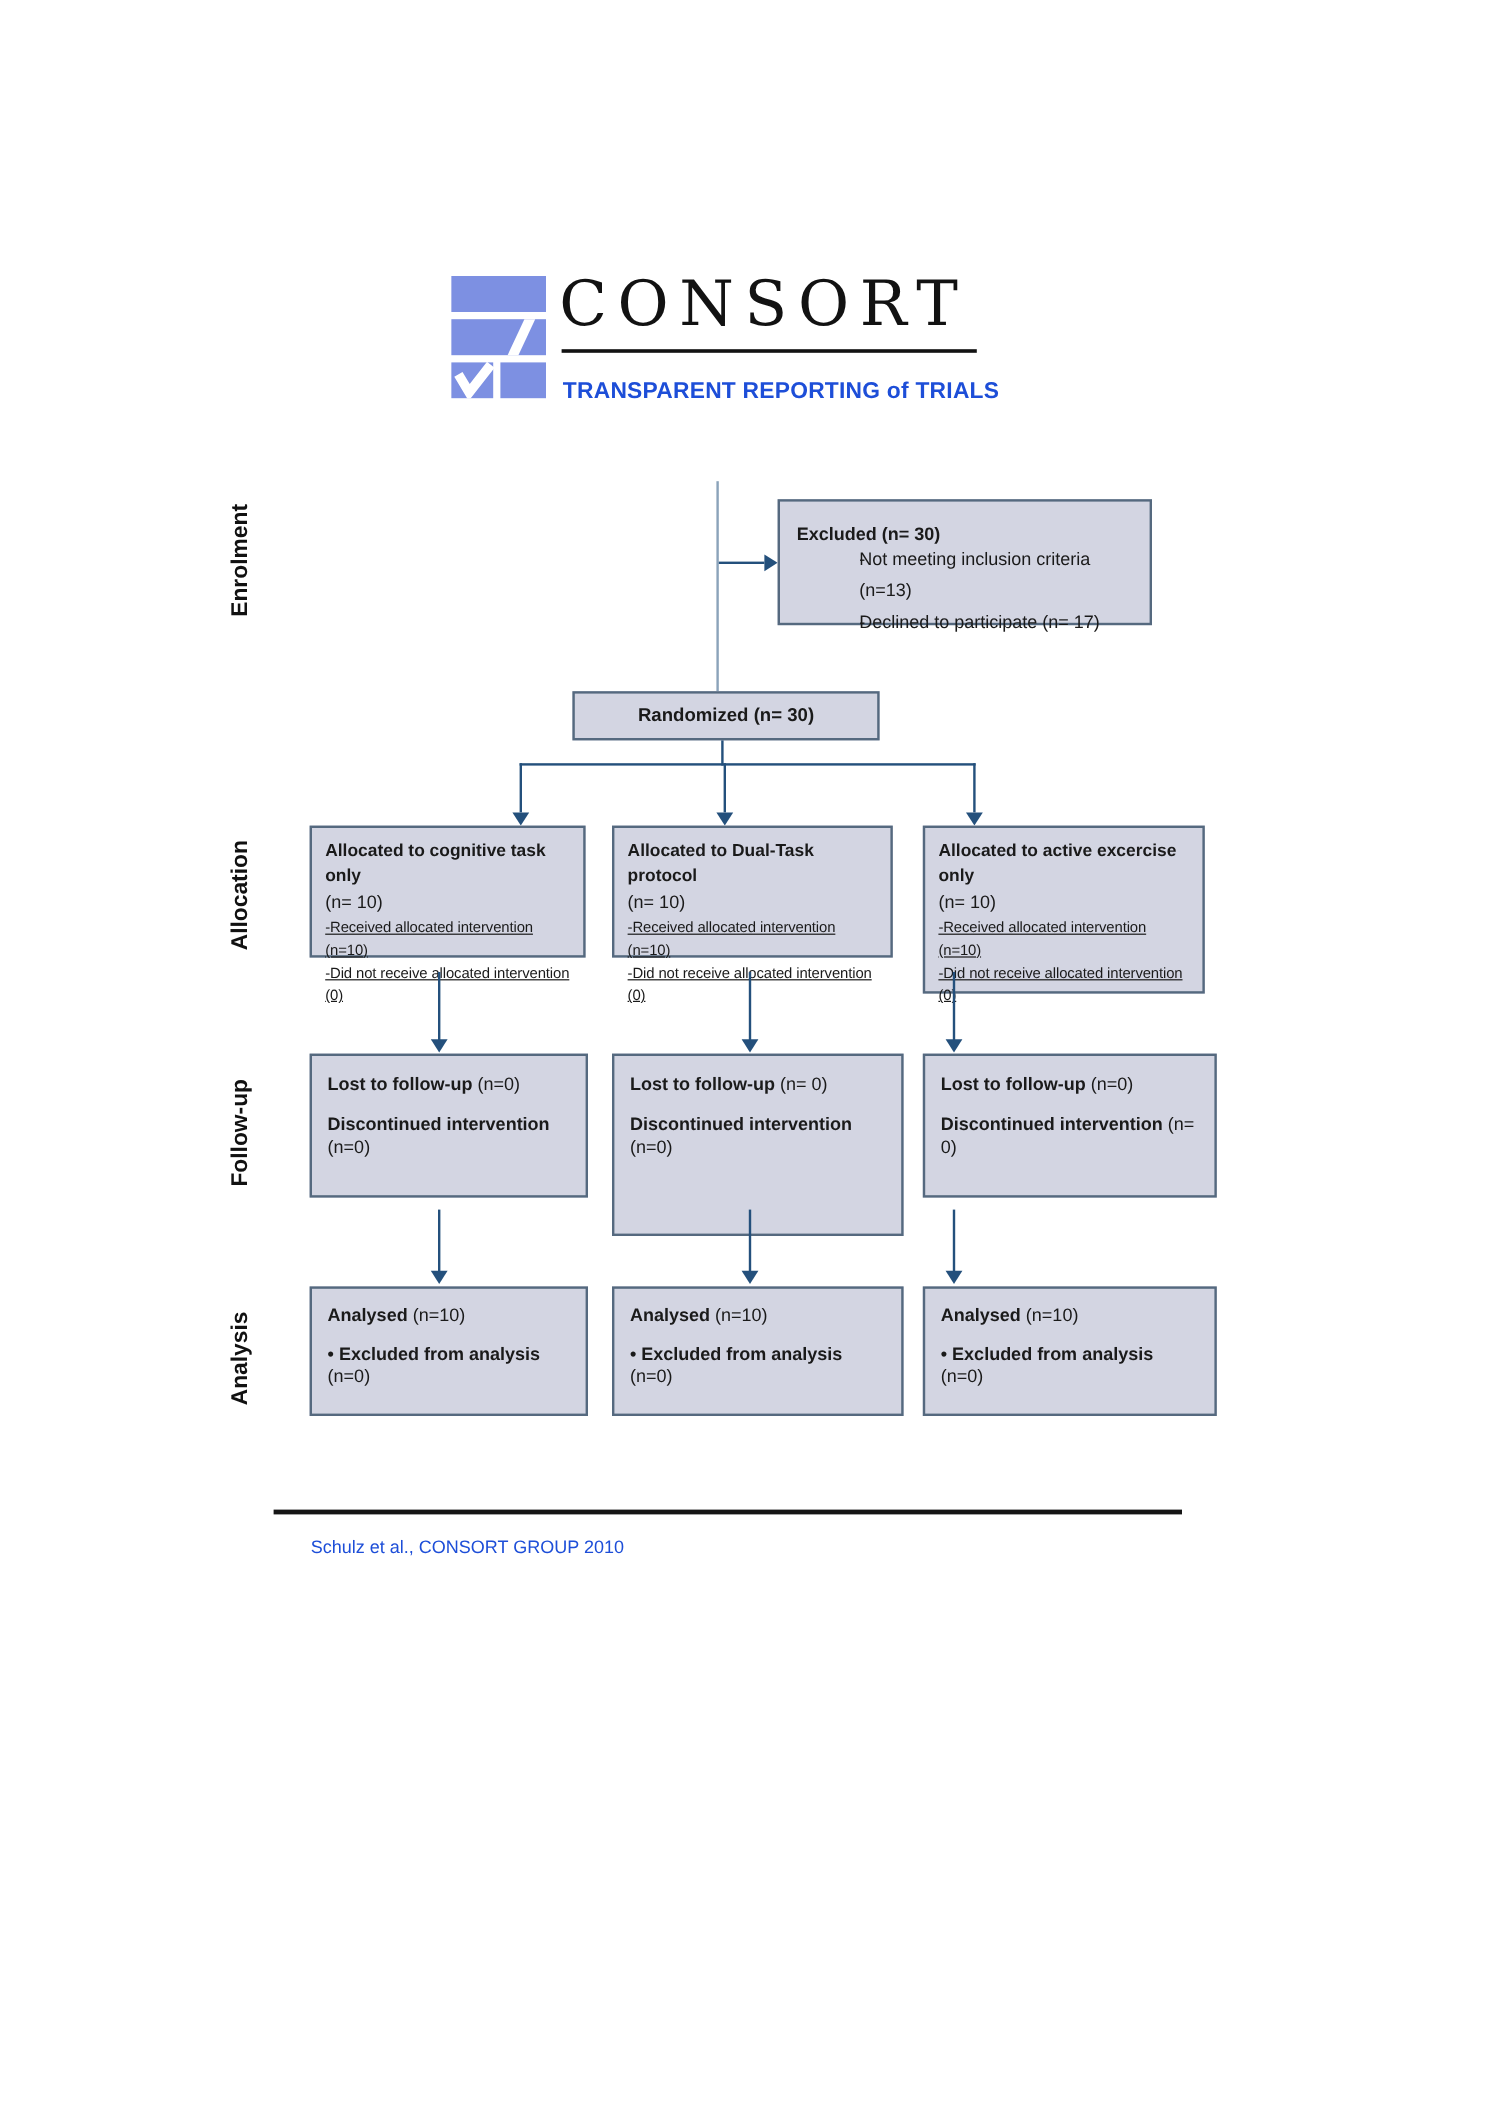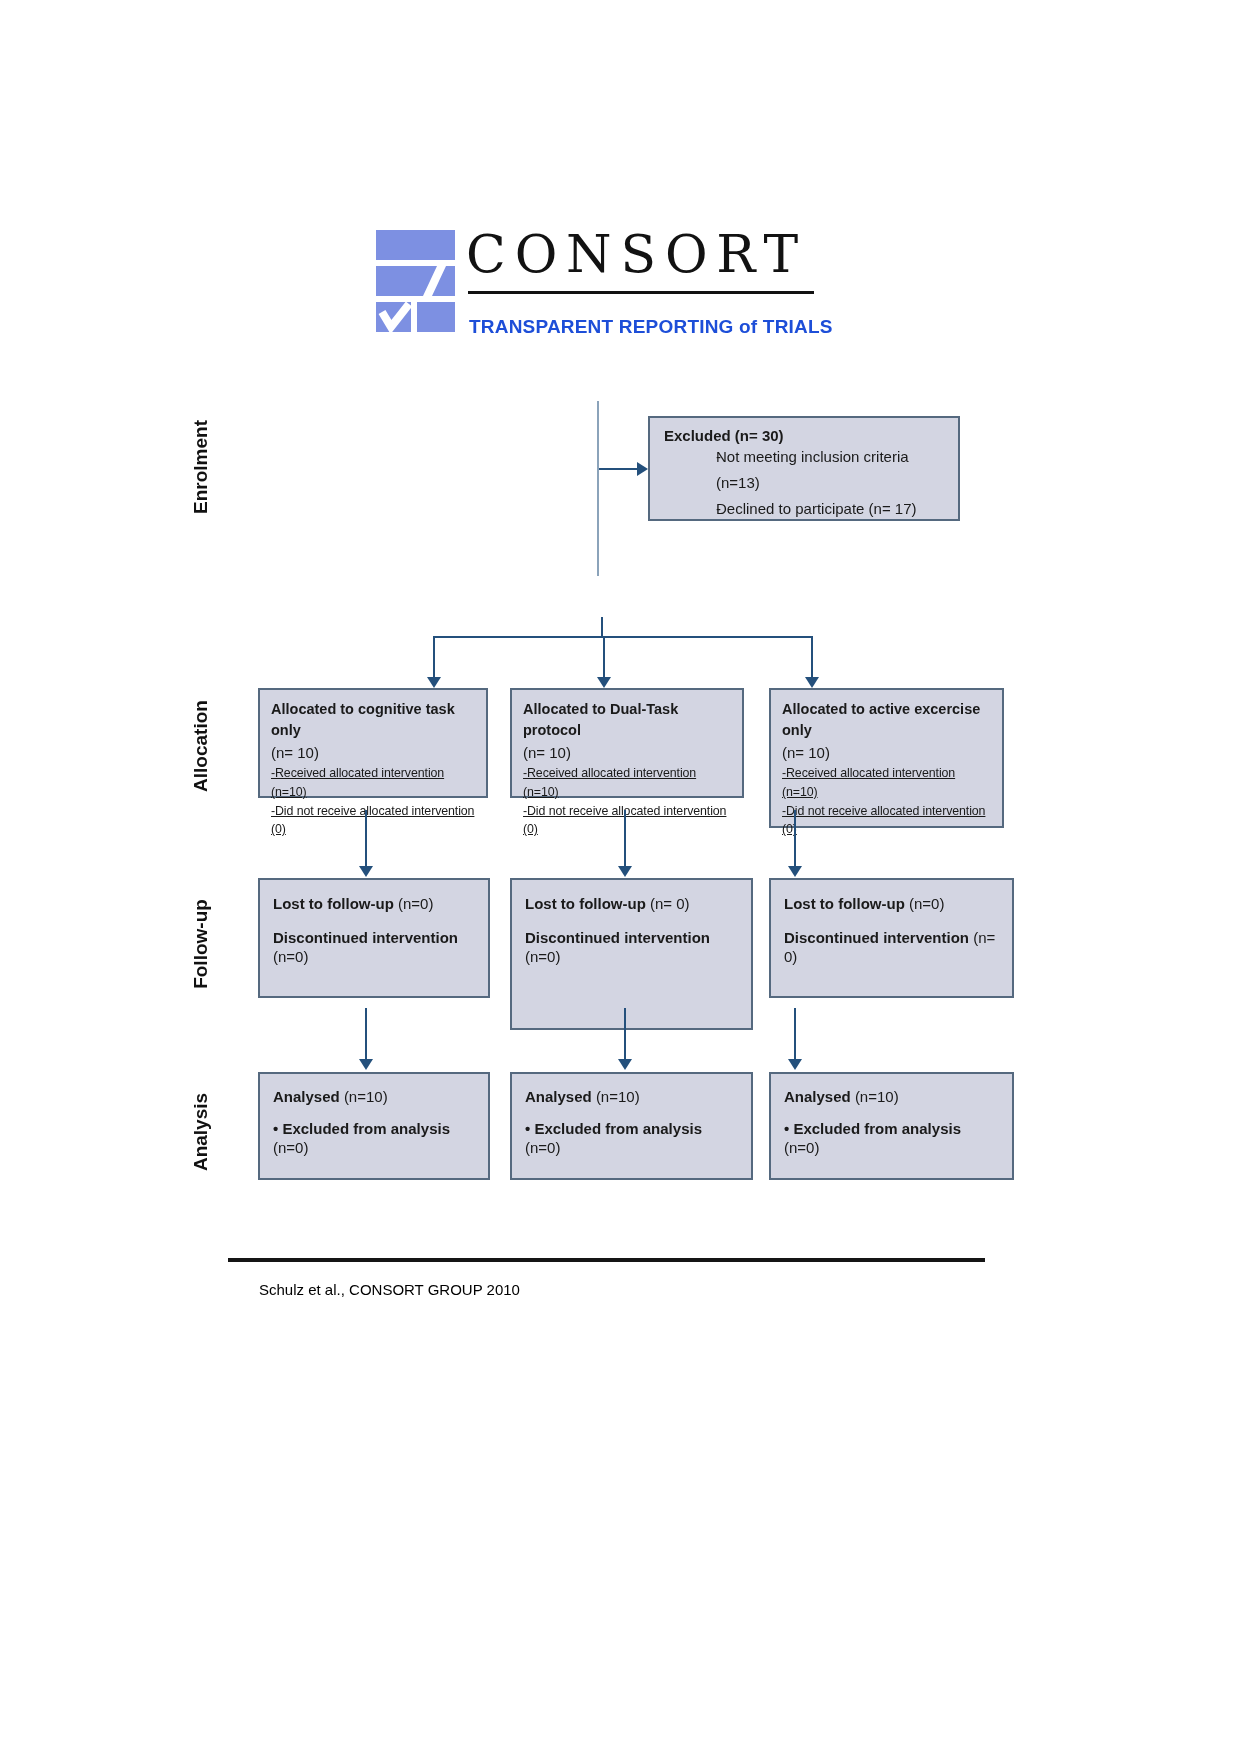--- a/index.html
+++ b/index.html
@@ -44,21 +44,21 @@
   .hline{position:absolute;height:2px;}
   .c-light{background:var(--connector);}
   .c-dark{background:var(--arrow);}
   .ah-down{position:absolute;width:0;height:0;border-left:7px solid transparent;
            border-right:7px solid transparent;border-top:11px solid var(--arrow);}
   .ah-right{position:absolute;width:0;height:0;border-top:7px solid transparent;
             border-bottom:7px solid transparent;border-left:11px solid var(--arrow);}
 
   
   .footer-rule{position:absolute;left:228px;top:1258px;width:757px;height:4px;background:#151515;}
-  .citation{position:absolute;left:259px;top:1281px;font-size:15px;color:#000000;}
+  .citation{position:absolute;left:259px;top:1281px;font-size:15px;color:#1d4ed8;}
 </style>
 </head>
 <body>
 
 <div class="canvas">
 
   <svg class="logo-mark" width="80" height="102" viewBox="0 0 80 102">
     <rect x="0" y="0" width="79" height="30" fill="#7d90e2"></rect>
     <rect x="0" y="36" width="79" height="30" fill="#7d90e2"></rect>
     <polygon points="47,66 61,36 70,36 56,66" fill="#ffffff"></polygon>
@@ -74,32 +74,35 @@
   <div class="stage-label" style="left:201px;top:746px;">Allocation</div>
   <div class="stage-label" style="left:201px;top:944px;">Follow-up</div>
   <div class="stage-label" style="left:201px;top:1132px;">Analysis</div>
 
 
   <div class="vline c-light" style="left:597px;top:401px;height:175px;"></div>
 
   <div class="hline c-dark" style="left:599px;top:468px;width:38px;"></div>
   <div class="ah-right" style="left:637px;top:462px;"></div>
 
-  <div class="fbox" style="left:648px;top:416px;width:312px;height:105px;padding:9px 14px;">
+  <div class="fbox" style="left:648px;top:416px;width:312px;height:105px;padding:19px 14px;">
     <div class="box-title">Excluded (n= 30)</div>
     <div class="excluded-item">
       <span class="marker">-</span>
       <span>Not meeting inclusion criteria (n=13)</span>
     </div>
     <div class="excluded-item">
       <span class="marker">-</span>
       <span>Declined to participate (n= 17)</span>
     </div>
   </div>
 
+  <div class="fbox center-box" style="left:477px;top:576px;width:256px;height:41px;">
+    <span>Randomized (n= 30)</span>
+  </div>
 
   <div class="vline c-dark" style="left:601px;top:617px;height:21px;"></div>
   <div class="hline c-dark" style="left:433px;top:636px;width:380px;"></div>
   <div class="vline c-dark" style="left:433px;top:636px;height:41px;"></div>
   <div class="vline c-dark" style="left:603px;top:636px;height:41px;"></div>
   <div class="vline c-dark" style="left:811px;top:636px;height:41px;"></div>
   <div class="ah-down" style="left:427px;top:677px;"></div>
   <div class="ah-down" style="left:597px;top:677px;"></div>
   <div class="ah-down" style="left:805px;top:677px;"></div>
 

